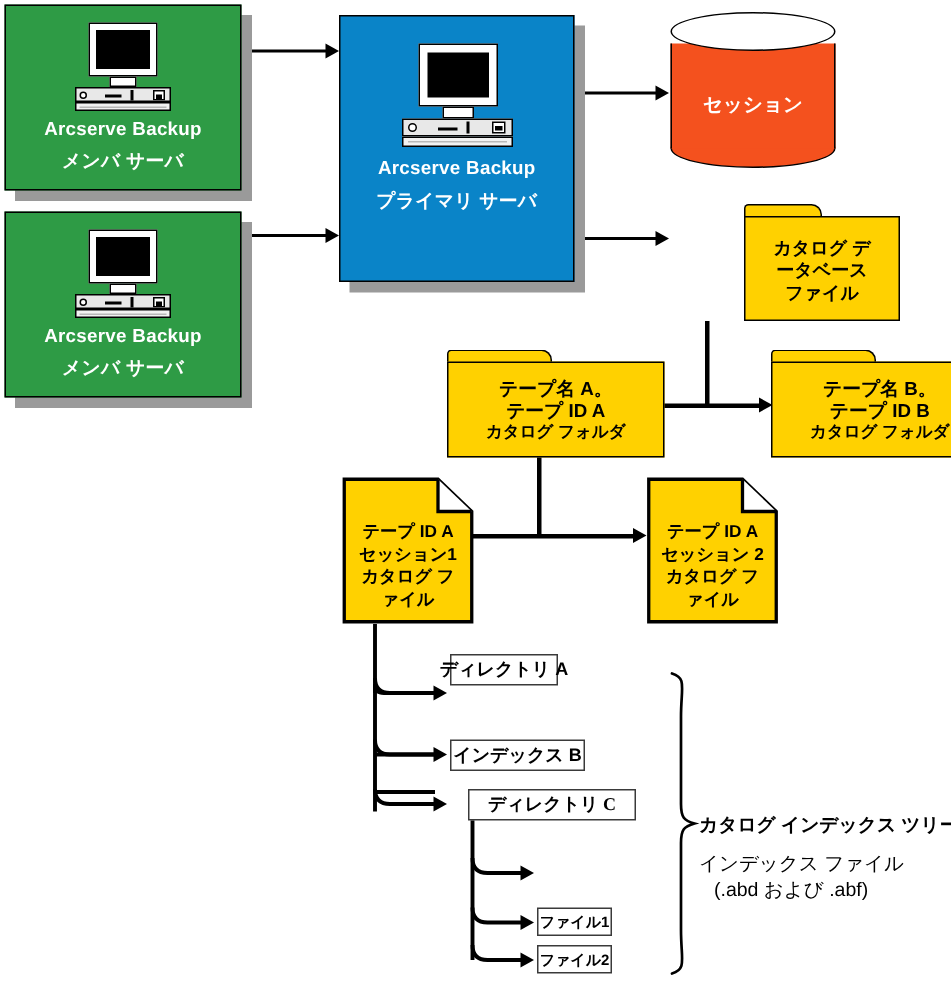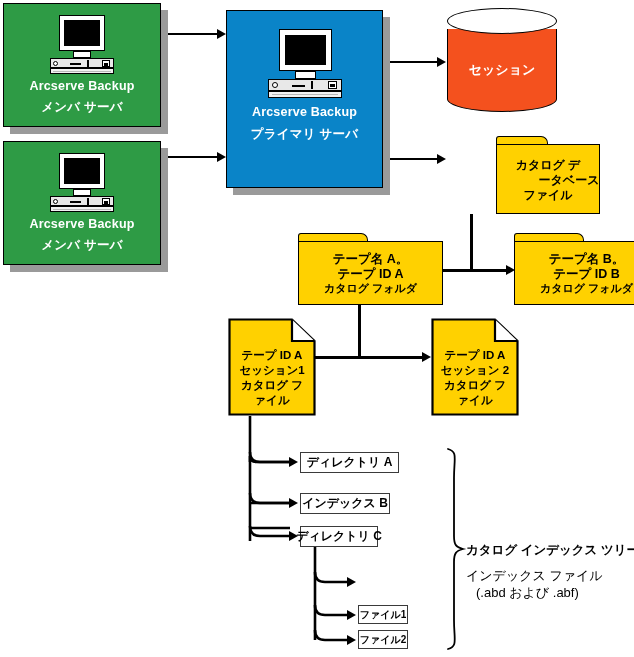--- a/index.html
+++ b/index.html
@@ -306,21 +306,21 @@
     <div class="cyl-label" style="top:53px;">セッション</div>
   </div>
 
   <div class="hline" style="left:385px;top:61px;width:54px;"></div>
   <div class="arrowhead arrow-right" style="left:437px;top:56.5px;"></div>
 
   <div class="folder" style="left:449px;top:136px;width:104px;height:78px;margin-left:47px;">
     <div class="f-tab" style="width:52px;"></div>
     <div class="f-body" style="top:8px;width:104px;height:70px;"></div>
     <div class="f-text" style="top:22px;font-size:12px;">カタログ デ</div>
-    <div class="f-text" style="top:37px;font-size:12px;padding-left:21px;">ータベース</div>
+    <div class="f-text" style="top:37px;font-size:12px;">ータベース</div>
     <div class="f-text" style="top:52px;font-size:12px;">ファイル</div>
   </div>
 
   <div class="hline" style="left:385px;top:158px;width:54px;"></div>
   <div class="arrowhead arrow-right" style="left:437px;top:153.5px;"></div>
 
   <div class="vline thick" style="left:470px;top:214px;height:56px;"></div>
 
   <div class="hline thick" style="left:322px;top:269px;width:148px;"></div>
   <div class="hline thick" style="left:470px;top:269px;width:40px;"></div>
@@ -385,27 +385,27 @@
     <svg width="70" height="130" viewBox="0 0 70 130">
       <path d="M10 36 Q10 46 20 46 L50 46" stroke="#000" stroke-width="2.6" fill="none"></path>
       <path d="M10 77 Q10 87 20 87 L50 87" stroke="#000" stroke-width="2.6" fill="none"></path>
       <path d="M10 110 Q10 120 20 120 L50 120" stroke="#000" stroke-width="2.6" fill="none"></path>
     </svg>
   </div>
   <div class="arrowhead arrow-right" style="left:289px;top:457px;"></div>
   <div class="arrowhead arrow-right" style="left:289px;top:498px;"></div>
   <div class="arrowhead arrow-right" style="left:289px;top:531px;"></div>
 
-  <div class="nodebox" style="left:300px;top:452px;width:99px;height:21px;font-size:12px;text-align:right;">
+  <div class="nodebox" style="left:300px;top:436px;width:72px;height:21px;font-size:12px;text-align:right;">
     <span>ディレクトリ A</span>
   </div>
   <div class="nodebox" style="left:300px;top:493px;width:90px;height:21px;font-size:12px;">
     <span>インデックス B</span>
   </div>
-  <div class="nodebox" style="left:300px;top:526px;width:78px;height:21px;font-size:12px;">
+  <div class="nodebox" style="left:312px;top:526px;width:112px;height:21px;font-size:12px;font-family:Liberation Serif, serif;">
     <span>ディレクトリ C</span>
   </div>
 
   <div class="elbow" style="left:305px;top:547px;width:60px;height:100px;">
     <svg width="60" height="100" viewBox="0 0 60 100">
       <path d="M10 0 V93" stroke="#000" stroke-width="2.6" fill="none"></path>
       <path d="M10 25 Q10 35 20 35 L44 35" stroke="#000" stroke-width="2.6" fill="none"></path>
       <path d="M10 58 Q10 68 20 68 L44 68" stroke="#000" stroke-width="2.6" fill="none"></path>
       <path d="M10 83 Q10 93 20 93 L44 93" stroke="#000" stroke-width="2.6" fill="none"></path>
     </svg>

